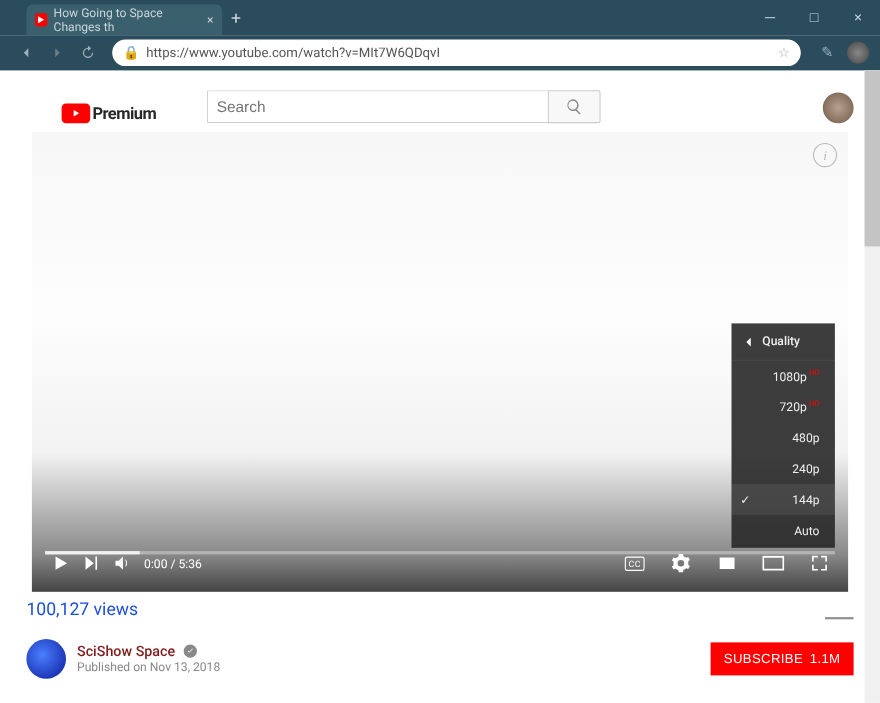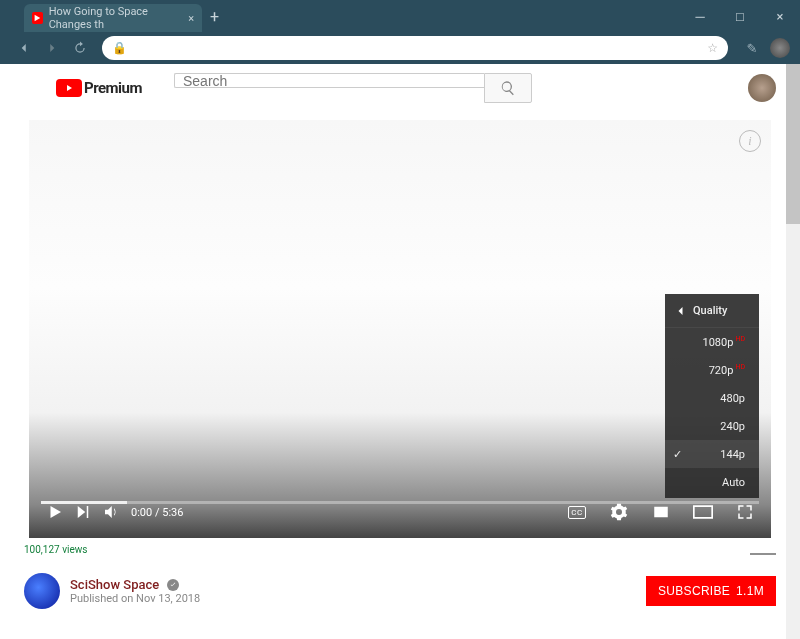--- a/index.html
+++ b/index.html
@@ -58,31 +58,31 @@
   }
   .url .lock{margin-right:6px;color:#888;}
   .url .star{margin-left:auto;color:#aaa;}
   .avatar-sm{width:20px;height:20px;border-radius:50%;background:radial-gradient(circle,#888,#444);margin-left:8px;}
   .ytplus{width:20px;height:20px;color:#9bb0ba;margin-left:6px;display:flex;align-items:center;justify-content:center;}
   
   .ythead {
     height:48px;
     border-bottom: none;
     display:flex;
-    align-items:center;
+    align-items:flex-end;
     padding: 0 24px 0 56px;
-    gap:16px;
+    gap:30px;
   }
   .logo { display:flex; align-items:center; gap:2px; font-weight:bold; }
   .logo .ytbox { width:26px;height:18px;background:#f00;border-radius:4px;display:flex;align-items:center;justify-content:center;}
   .logo .ytbox svg{width:10px;height:10px;fill:#fff;}
   .logo span{font-size:15px;letter-spacing:-0.5px;color:#282828;}
   .searchbox{display:flex;margin-left:16px;}
   .searchbox input{
-    width:310px;height:15px;border:1px solid #ccc;border-right:none;
+    width:310px;height:30px;border:1px solid #ccc;border-right:none;
     padding:0 8px;font-size:14px;outline:none;color:#737373;
     border-radius: 2px 0 0 2px;
   }
   .searchbox button{
     width:48px;height:30px;border:1px solid #ccc;background:#f8f8f8;
     cursor:pointer;border-radius:0 2px 2px 0;
     display:flex;align-items:center;justify-content:center;
   }
   .ythead .avatar{width:28px;height:28px;border-radius:50%;background:radial-gradient(circle,#b7a08e,#6e5a46);margin-left:auto;cursor:pointer;}
   
@@ -106,21 +106,21 @@
   
   .qmenu{position:absolute;right:12px;bottom:40px;width:94px;background:rgba(40,40,40,0.9);color:#eee;font-size:11px;padding-bottom:2px;}
   .qhead{display:flex;align-items:center;height:34px;padding:0 10px;border-bottom:1px solid rgba(255,255,255,0.06);font-weight:500;}
   .qhead svg{fill:#fff;margin-right:6px;}
   .qitem{height:28px;display:flex;align-items:center;justify-content:flex-end;padding:0 14px 0 6px;cursor:pointer;position:relative;}
   .qitem .hd{color:#f00;font-size:7px;margin-left:2px;position:relative;top:-3px;}
   .qitem.sel{background:rgba(255,255,255,0.08);}
   .qitem .check{position:absolute;left:8px;}
   
   .vtitle{font-size:16px;color:#222;margin-top:14px;}
-  .views{font-size:10px;color:#15803d;margin-top:2px;}
+  .views{font-size:16px;color:#1d4ed8;margin-top:2px;}
   .meta{display:flex;align-items:flex-end;margin-top:4px;}
   .meta .line{margin-left:auto;width:26px;height:2px;background:#909090;}
   .chan{display:flex;align-items:center;margin-top:18px;}
   .chav{width:36px;height:36px;border-radius:50%;background:radial-gradient(circle at 40% 40%, #4a7fff, #0a1a9a);margin-right:10px;}
   .chname{font-size:13px;color:#7f1d1d;font-weight:500;}
   .verif{display:inline-flex;width:12px;height:12px;background:#888;border-radius:50%;margin-left:4px;align-items:center;justify-content:center;}
   .verif svg{width:8px;height:8px;fill:#fff;}
   .pub{font-size:11px;color:#888;}
   .subbtn{margin-left:auto;background:#f00;color:#fff;font-size:12px;padding:8px 12px;border:none;cursor:pointer;font-weight:500;letter-spacing:0.3px;}
   .subbtn .cnt{margin-left:6px;margin-top:36px;}
@@ -159,20 +159,21 @@
         <path fill="#6a7f88" d="M9 5l7 7-7 7"></path>
       </svg>
     </div>
   <div class="navbtn">
       <svg width="14" height="14" viewBox="0 0 24 24">
         <path fill="#9bb0ba" d="M12 4a8 8 0 108 8h-2a6 6 0 11-6-6v3l5-4-5-4z"></path>
       </svg>
     </div>
   <div class="url">
     <span class="lock">🔒</span>
+    <span>https://www.youtube.com/watch?v=MIt7W6QDqvI</span>
     <span class="star">☆</span>
   </div>
   <div class="ytplus">✎</div>
   <div class="avatar-sm"></div>
 </div>
 
 <div class="ythead">
   <div class="logo">
     <div class="ytbox">
         <svg viewBox="0 0 10 10">

